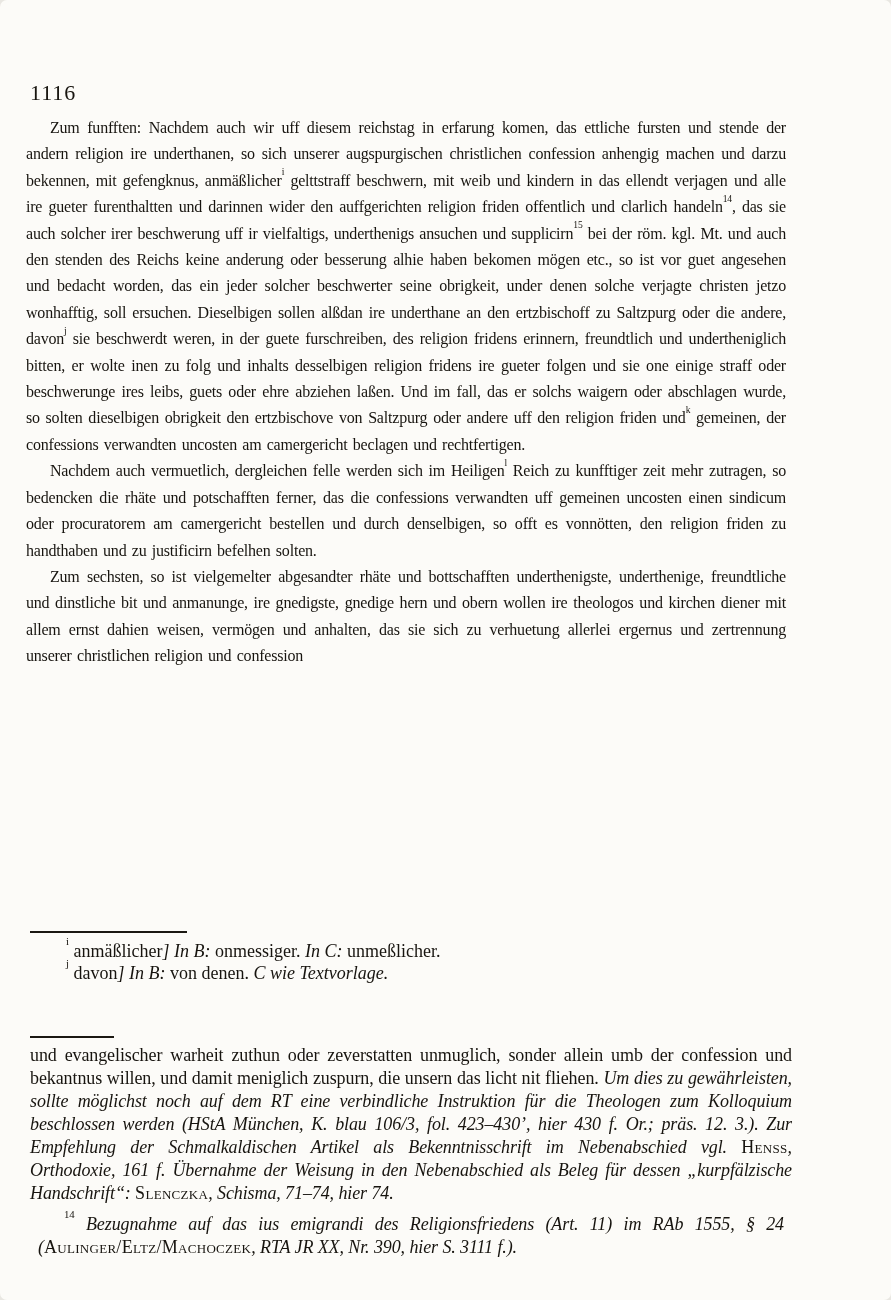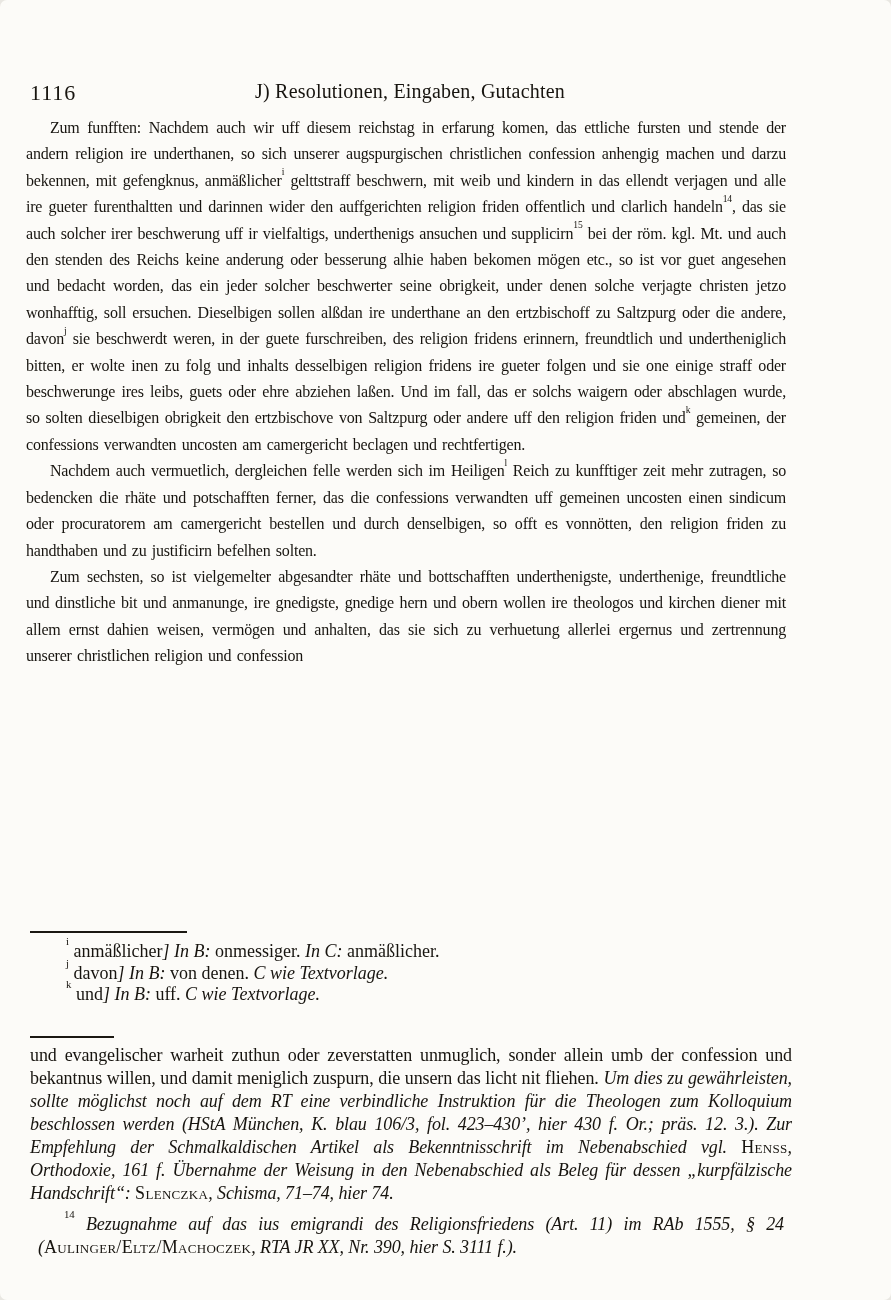--- a/index.html
+++ b/index.html
@@ -42,35 +42,33 @@
   .it{font-style:italic;}
   .sc{font-variant:small-caps;font-style:normal;letter-spacing:0.3px;}
 </style>
 </head>
 <body>
 
 <div class="page">
 
   <div class="running-head">
     <span class="page-number">1116</span>
-    <span class="head-title">J) Resolutionen, Eingaben, Gutachten</span>
   </div>
 
   <main class="body-text">
       <p class="body-para"><span>Zum funfften: Nachdem auch wir uff diesem reichstag in erfarung komen, das ettliche fursten und stende der andern religion ire underthanen, so sich unserer augspurgischen christlichen confession anhengig machen und darzu bekennen, mit gefengknus, anmäßlicher</span><sup>i</sup><span> gelttstraff beschwern, mit weib und kindern in das ellendt verjagen und alle ire gueter furenthaltten und darinnen wider den auffgerichten religion friden offentlich und clarlich handeln</span><sup>14</sup><span>, das sie auch solcher irer beschwerung uff ir vielfaltigs, underthenigs ansuchen und supplicirn</span><sup>15</sup><span> bei der röm. kgl. Mt. und auch den stenden des Reichs keine anderung oder besserung alhie haben bekomen mögen etc., so ist vor guet angesehen und bedacht worden, das ein jeder solcher beschwerter seine obrigkeit, under denen solche verjagte christen jetzo wonhafftig, soll ersuchen. Dieselbigen sollen alßdan ire underthane an den ertzbischoff zu Saltzpurg oder die andere, davon</span><sup>j</sup><span> sie beschwerdt weren, in der guete furschreiben, des religion fridens erinnern, freundtlich und undertheniglich bitten, er wolte inen zu folg und inhalts desselbigen religion fridens ire gueter folgen und sie one einige straff oder beschwerunge ires leibs, guets oder ehre abziehen laßen. Und im fall, das er solchs waigern oder abschlagen wurde, so solten dieselbigen obrigkeit den ertzbischove von Saltzpurg oder andere uff den religion friden und</span><sup>k</sup><span> gemeinen, der confessions verwandten uncosten am camergericht beclagen und rechtfertigen.</span></p>
       <p class="body-para"><span>Nachdem auch vermuetlich, dergleichen felle werden sich im Heiligen</span><sup>l</sup><span> Reich zu kunfftiger zeit mehr zutragen, so bedencken die rhäte und potschafften ferner, das die confessions verwandten uff gemeinen uncosten einen sindicum oder procuratorem am camergericht bestellen und durch denselbigen, so offt es vonnötten, den religion friden zu handthaben und zu justificirn befelhen solten.</span></p>
       <p class="body-para"><span>Zum sechsten, so ist vielgemelter abgesandter rhäte und bottschafften underthenigste, underthenige, freundtliche und dinstliche bit und anmanunge, ire gnedigste, gnedige hern und obern wollen ire theologos und kirchen diener mit allem ernst dahien weisen, vermögen und anhalten, das sie sich zu verhuetung allerlei ergernus und zertrennung unserer christlichen religion und confession</span></p>
     </main>
 
   <section class="apparatus">
     <div class="apparatus-rule"></div>
     <div>
-        <p class="app-entry"><sup>i</sup> <span>anmäßlicher</span><span class="it">] </span><span class="it">In B:</span><span> onmessiger. </span><span class="it">In C:</span><span> anmäßlicher.</span></p>
+        <p class="app-entry"><sup>i</sup> <span>anmäßlicher</span><span class="it">] </span><span class="it">In B:</span><span> onmessiger. </span><span class="it">In C:</span><span> unmeßlicher.</span></p>
         <p class="app-entry"><sup>j</sup> <span>davon</span><span class="it">] </span><span class="it">In B:</span><span> von denen. </span><span class="it">C wie Textvorlage.</span></p>
-        <p class="app-entry"><sup>k</sup> <span>und</span><span class="it">] </span><span class="it">In B:</span><span> uff. </span><span class="it">C wie Textvorlage.</span></p>
       </div>
   </section>
 
   <section class="footnotes">
     <div class="footnote-rule"></div>
     <div>
         <p class="fn-continuation"><span>und evangelischer warheit zuthun oder zeverstatten unmuglich, sonder allein umb der confession und bekantnus willen, und damit meniglich zuspurn, die unsern das licht nit fliehen. </span><span class="it">Um dies zu gewährleisten, sollte möglichst noch auf dem RT eine verbindliche Instruktion für die Theologen zum Kolloquium beschlossen werden (HStA München, K. blau 106/3, fol. 423–430’, hier 430 f. Or.; präs. 12. 3.). Zur Empfehlung der Schmalkaldischen Artikel als Bekenntnisschrift im Nebenabschied vgl. </span><span class="sc">Henss</span><span class="it">, Orthodoxie, 161 f. Übernahme der Weisung in den Nebenabschied als Beleg für dessen „kurpfälzische Handschrift“: </span><span class="sc">Slenczka</span><span class="it">, Schisma, 71–74, hier 74.</span></p>
         <p class="fn-entry"><sup>14</sup> <span class="it">Bezugnahme auf das ius emigrandi des Religionsfriedens (Art. 11) im RAb 1555, § 24 (</span><span class="sc">Aulinger/Eltz/Machoczek</span><span class="it">, RTA JR XX, Nr. 390, hier S. 3111 f.).</span></p>
       </div>
   </section>

